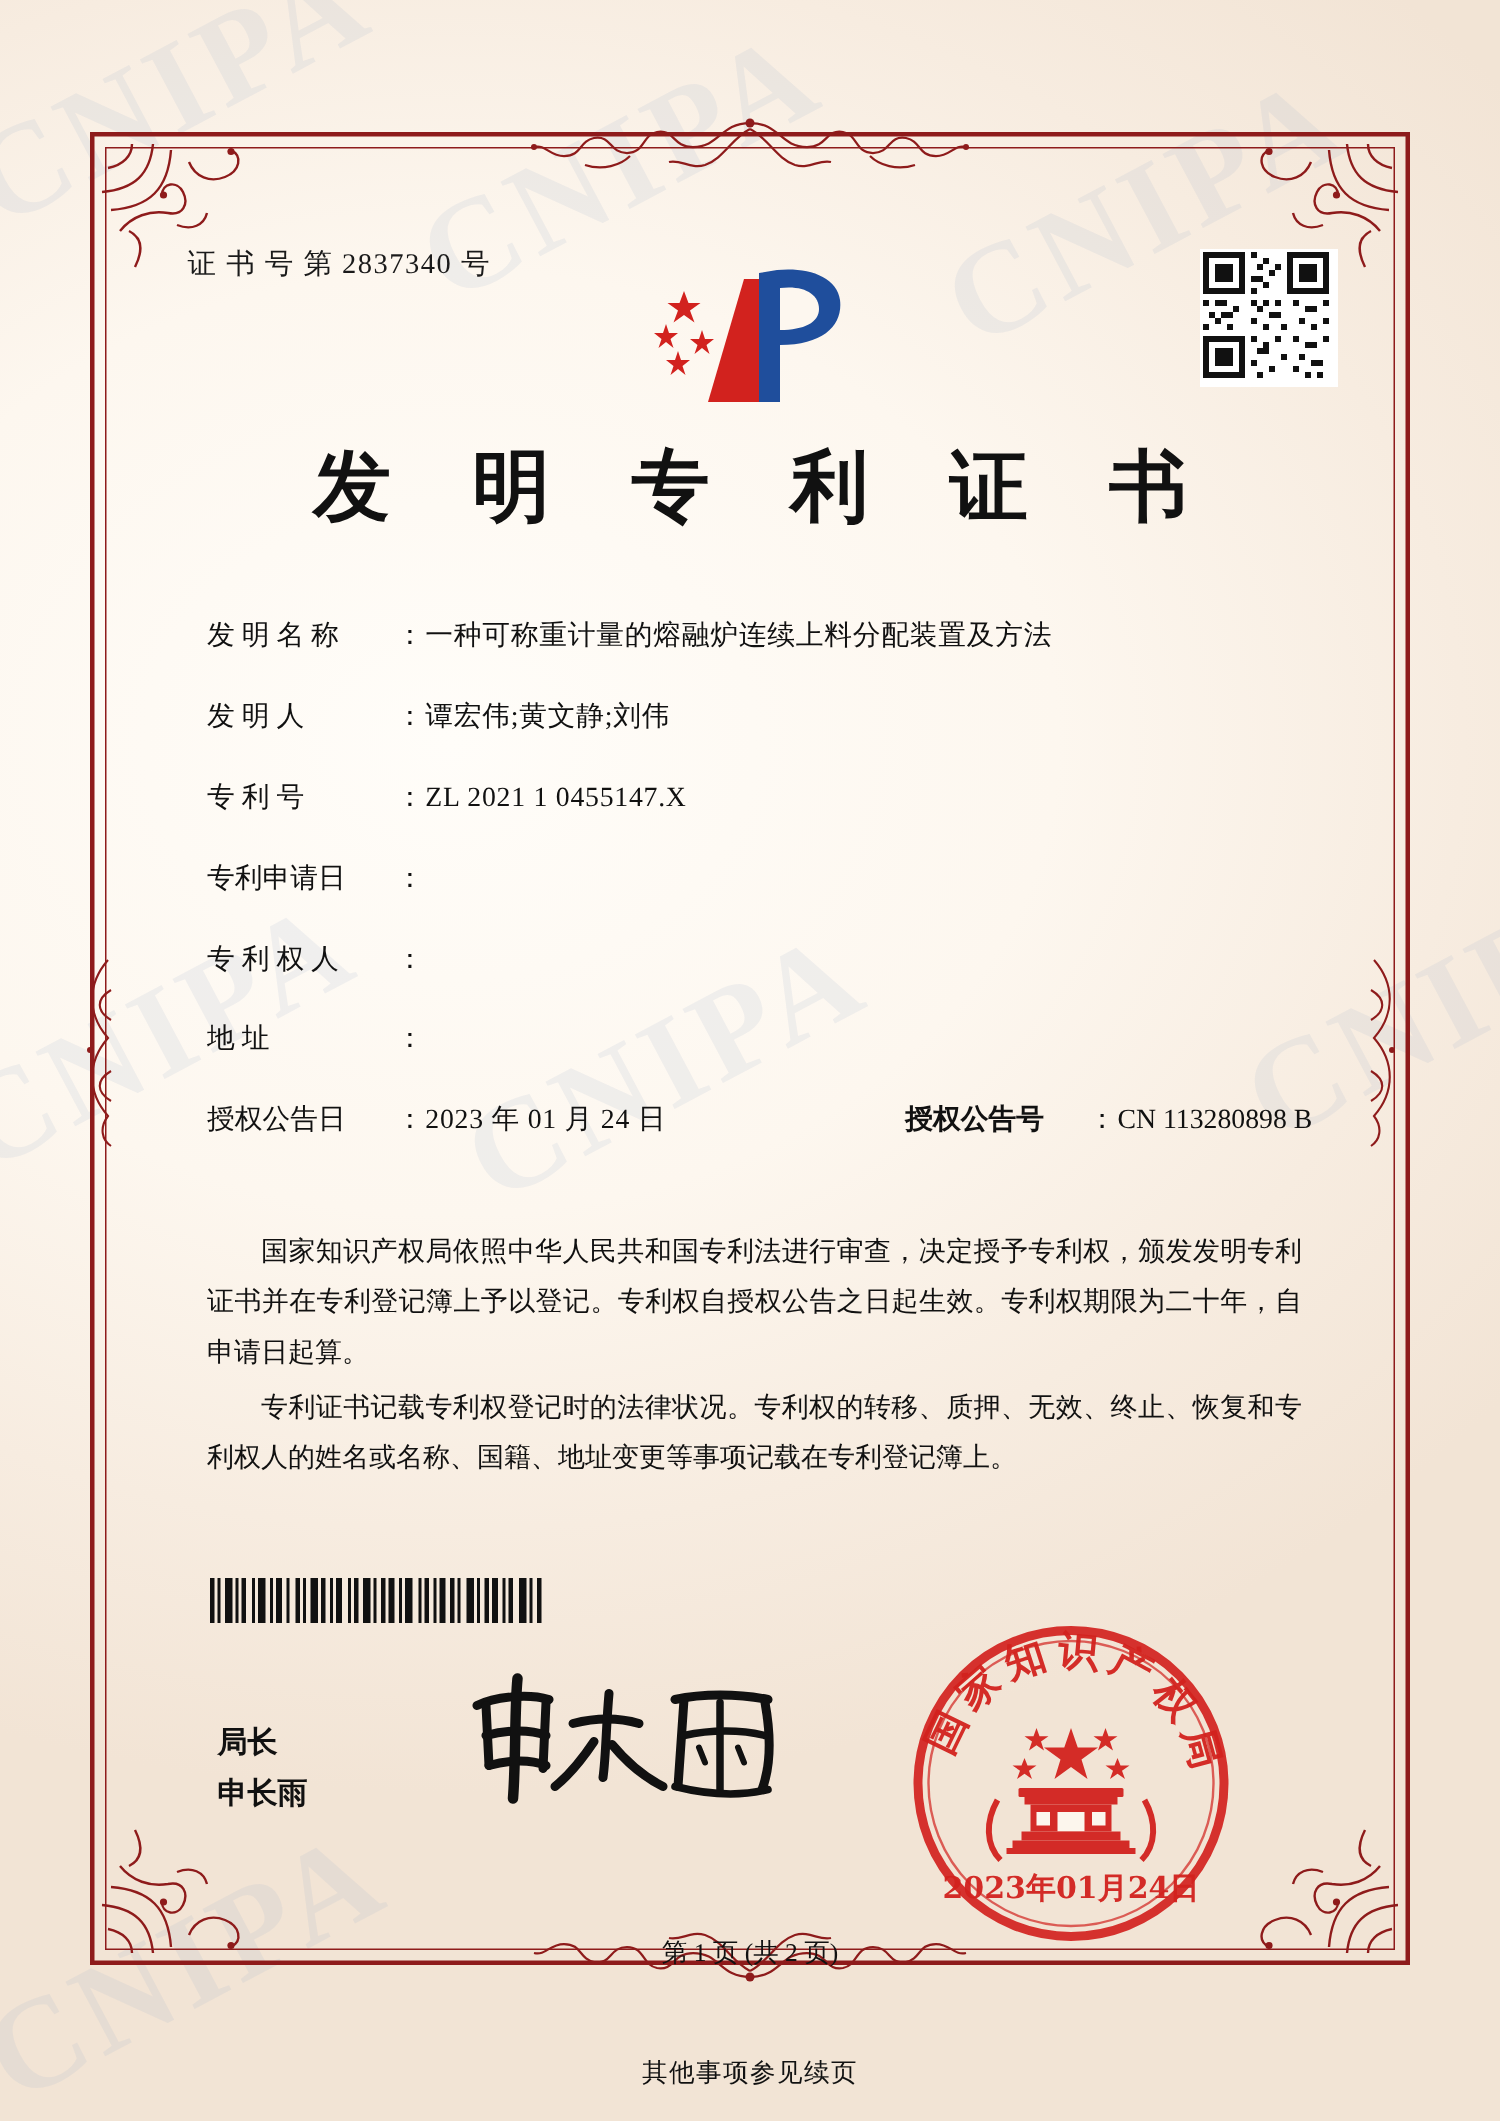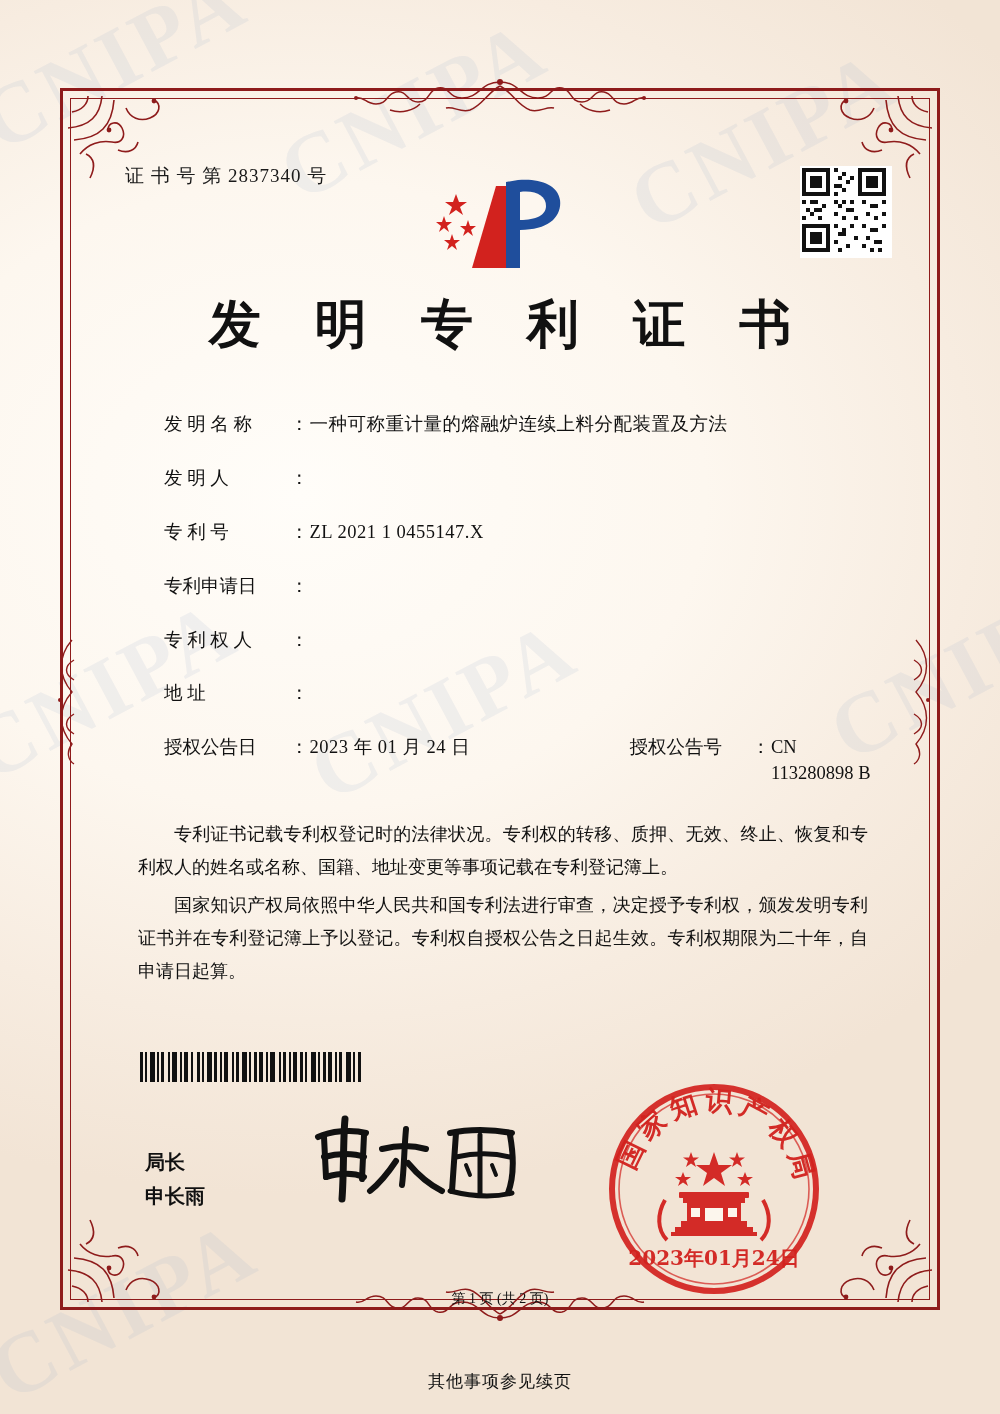--- a/index.html
+++ b/index.html
@@ -135,32 +135,32 @@
     align-items: baseline;
     margin-bottom: 28px;
     line-height: 1.4;
   }
   .f-label {
     width: 124px;
     flex: 0 0 124px;
     display: flex;
     justify-content: space-between;
     letter-spacing: 0;
-    margin-left: 26px;
   }
   .f-label.tight { letter-spacing: 0; }
   .f-colon { margin: 0 1px 0 2px; }
   .f-value { flex: 1; letter-spacing: .5px; }
 
   .field-row.two-col .f-value { flex: 0 0 290px; }
   .second-label {
     flex: 0 0 120px;
     margin-left: 30px;
     display: flex;
     justify-content: space-between;
+    font-weight: bold;
   }
   .second-value { flex: 1; }
 
   .paragraphs {
     position: absolute;
     left: 138px; top: 818px;
     width: 730px;
     font-size: 18px;
     line-height: 1.85;
     color: #111;
@@ -196,21 +196,21 @@
   .seal {
     position: absolute;
     left: 605px; top: 1080px;
     width: 218px; height: 218px;
   }
 
   .page-num {
     position: absolute;
     left: 0; right: 0; top: 1290px;
     text-align: center;
-    font-size: 14px;
+    font-size: 17px;
     color: #111;
   }
 
   .footer-note {
     position: absolute;
     left: 0; right: 0; top: 1370px;
     text-align: center;
     font-size: 17px;
     color: #111;
     letter-spacing: 1px;
@@ -436,20 +436,21 @@
 
     <div class="field-row">
       <span class="f-label">发 明 名 称</span>
       <span class="f-colon">：</span>
       <span class="f-value">一种可称重计量的熔融炉连续上料分配装置及方法</span>
     </div>
 
     <div class="field-row">
       <span class="f-label">发 明 人</span>
       <span class="f-colon">：</span>
+      <span class="f-value">谭宏伟;黄文静;刘伟</span>
     </div>
 
     <div class="field-row">
       <span class="f-label">专 利 号</span>
       <span class="f-colon">：</span>
       <span class="f-value">ZL 2021 1 0455147.X</span>
     </div>
 
     <div class="field-row">
       <span class="f-label tight">专利申请日</span>
@@ -471,22 +472,22 @@
       <span class="f-colon">：</span>
       <span class="f-value">2023 年 01 月 24 日</span>
       <span class="second-label">授权公告号</span>
       <span class="f-colon">：</span>
       <span class="second-value">CN 113280898 B</span>
     </div>
 
   </div>
 
   <div class="paragraphs">
+    <p>国家知识产权局依照中华人民共和国专利法进行审查，决定授予专利权，颁发发明专利证书并在专利登记簿上予以登记。专利权自授权公告之日起生效。专利权期限为二十年，自申请日起算。</p>
     <p>专利证书记载专利权登记时的法律状况。专利权的转移、质押、无效、终止、恢复和专利权人的姓名或名称、国籍、地址变更等事项记载在专利登记簿上。</p>
-    <p>国家知识产权局依照中华人民共和国专利法进行审查，决定授予专利权，颁发发明专利证书并在专利登记簿上予以登记。专利权自授权公告之日起生效。专利权期限为二十年，自申请日起算。</p>
   </div>
 
   <div class="barcode">
     <i style="width:3px"></i>
       <i style="width:2px;background:transparent"></i>
     <i style="width:2px"></i>
       <i style="width:3px;background:transparent"></i>
     <i style="width:5px"></i>
       <i style="width:2px;background:transparent"></i>
     <i style="width:2px"></i>

